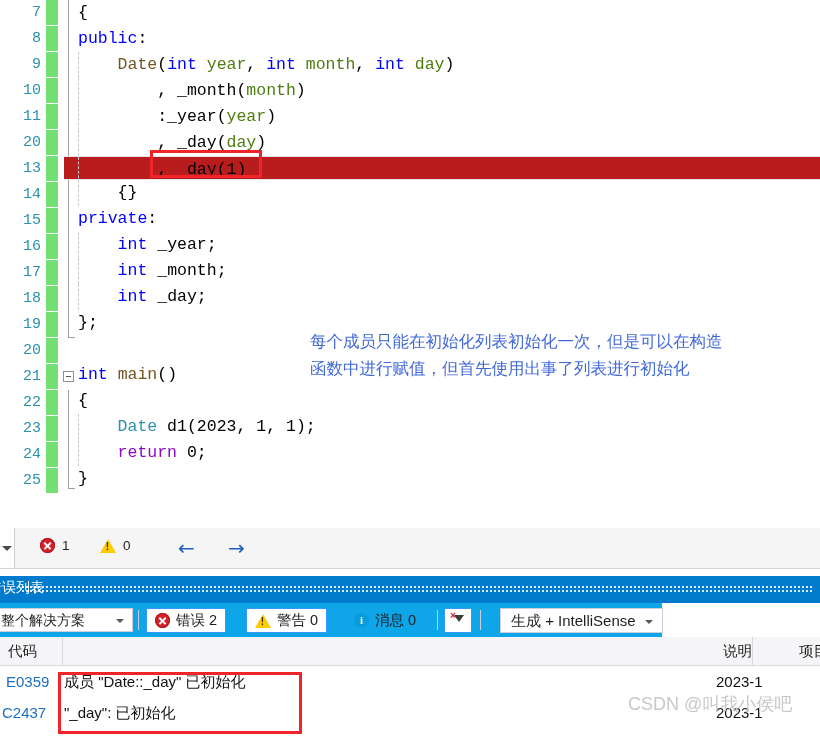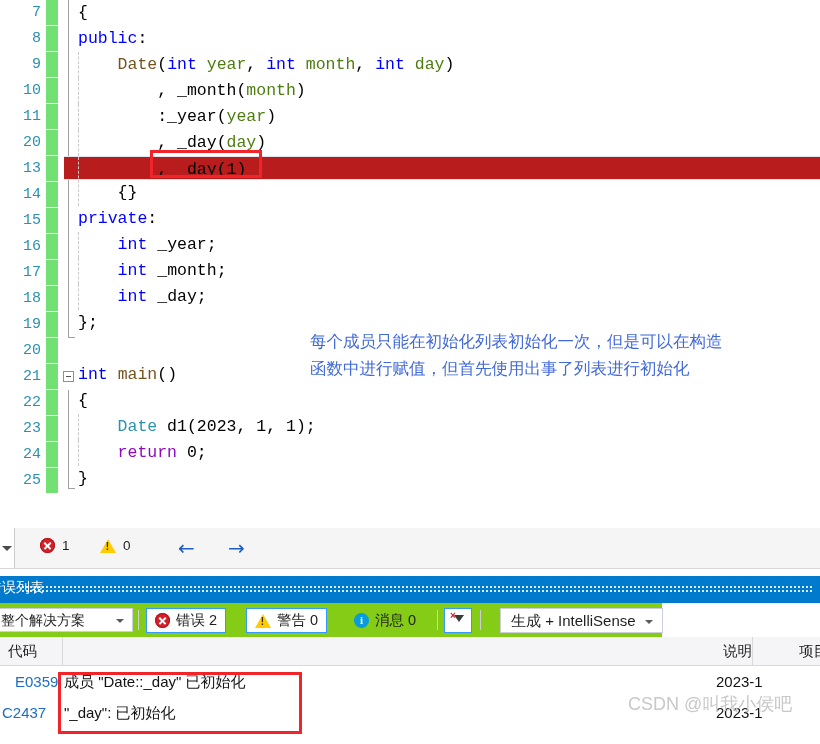--- a/index.html
+++ b/index.html
@@ -281,21 +281,21 @@
     height: 8px;
     background-image: radial-gradient(circle at 1px 1px, rgba(255,255,255,0.85) 0.9px, transparent 1px);
     background-size: 4px 4px;
   }
 
   .pane-toolbar {
     position: absolute;
     left: 0; top: 603px;
     width: 662px;
     height: 34px;
-    background: #84cc16;
+    background: #0ea5e9;
     border-bottom: 1px solid #cccedb;
   }
   .scope-select {
     position: absolute;
     left: -12px; top: 5px;
     width: 145px; height: 24px;
     background: #ffffff;
     border: 1px solid #cccedb;
     box-sizing: border-box;
     font-size: 14px;
@@ -594,21 +594,21 @@
   </div>
 
   <div class="err-table">
     <div class="err-head">
       <div class="col" style="left:0px;width:62px;">代码</div>
       <div class="col divider" style="left:62px;width:690px;">说明</div>
       <div class="col divider" style="left:752px;width:76px;">项目</div>
     </div>
 
     <div class="err-row">
-      <div class="cell code" style="left:0px;width:62px;padding-left:15px;">E0359</div>
+      <div class="cell code" style="left:0px;width:62px;padding-left:6px;">E0359</div>
       <div class="cell desc" style="left:64px;width:600px;">成员 "Date::_day" 已初始化</div>
       <div class="cell proj" style="left:716px;width:104px;">2023-1</div>
     </div>
 
     <div class="err-row">
       <div class="cell code" style="left:0px;width:62px;padding-left:2px;">C2437</div>
       <div class="cell desc" style="left:64px;width:600px;">"_day": 已初始化</div>
       <div class="cell proj" style="left:716px;width:104px;">2023-1</div>
     </div>
 

